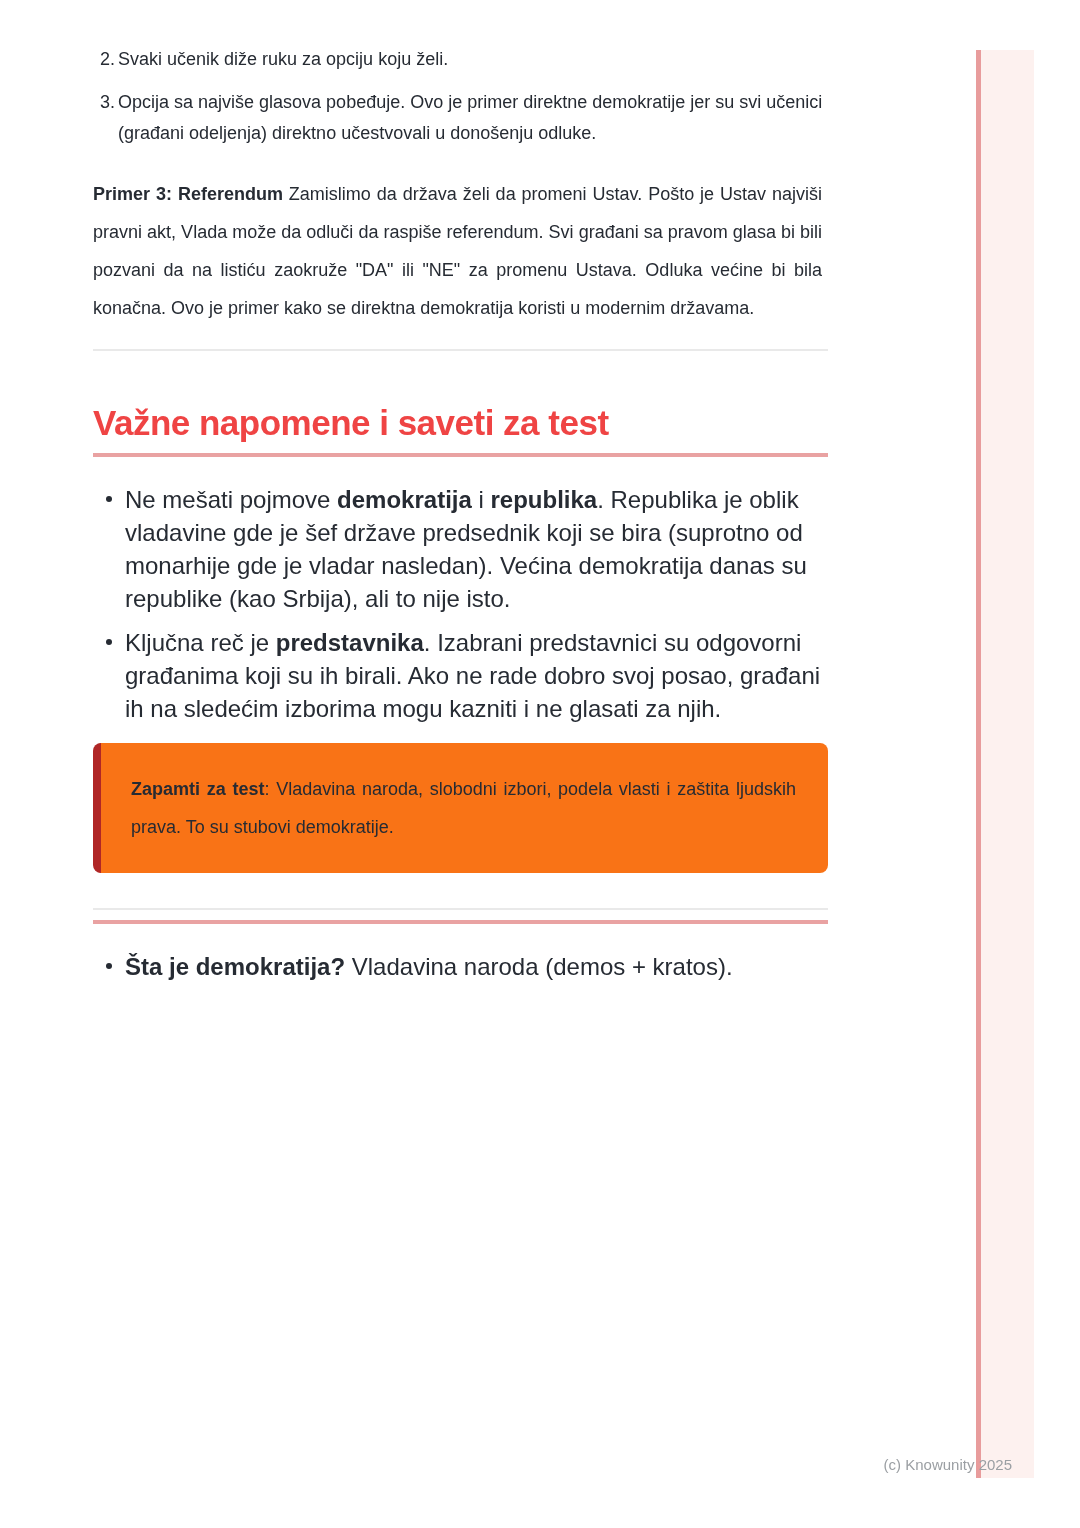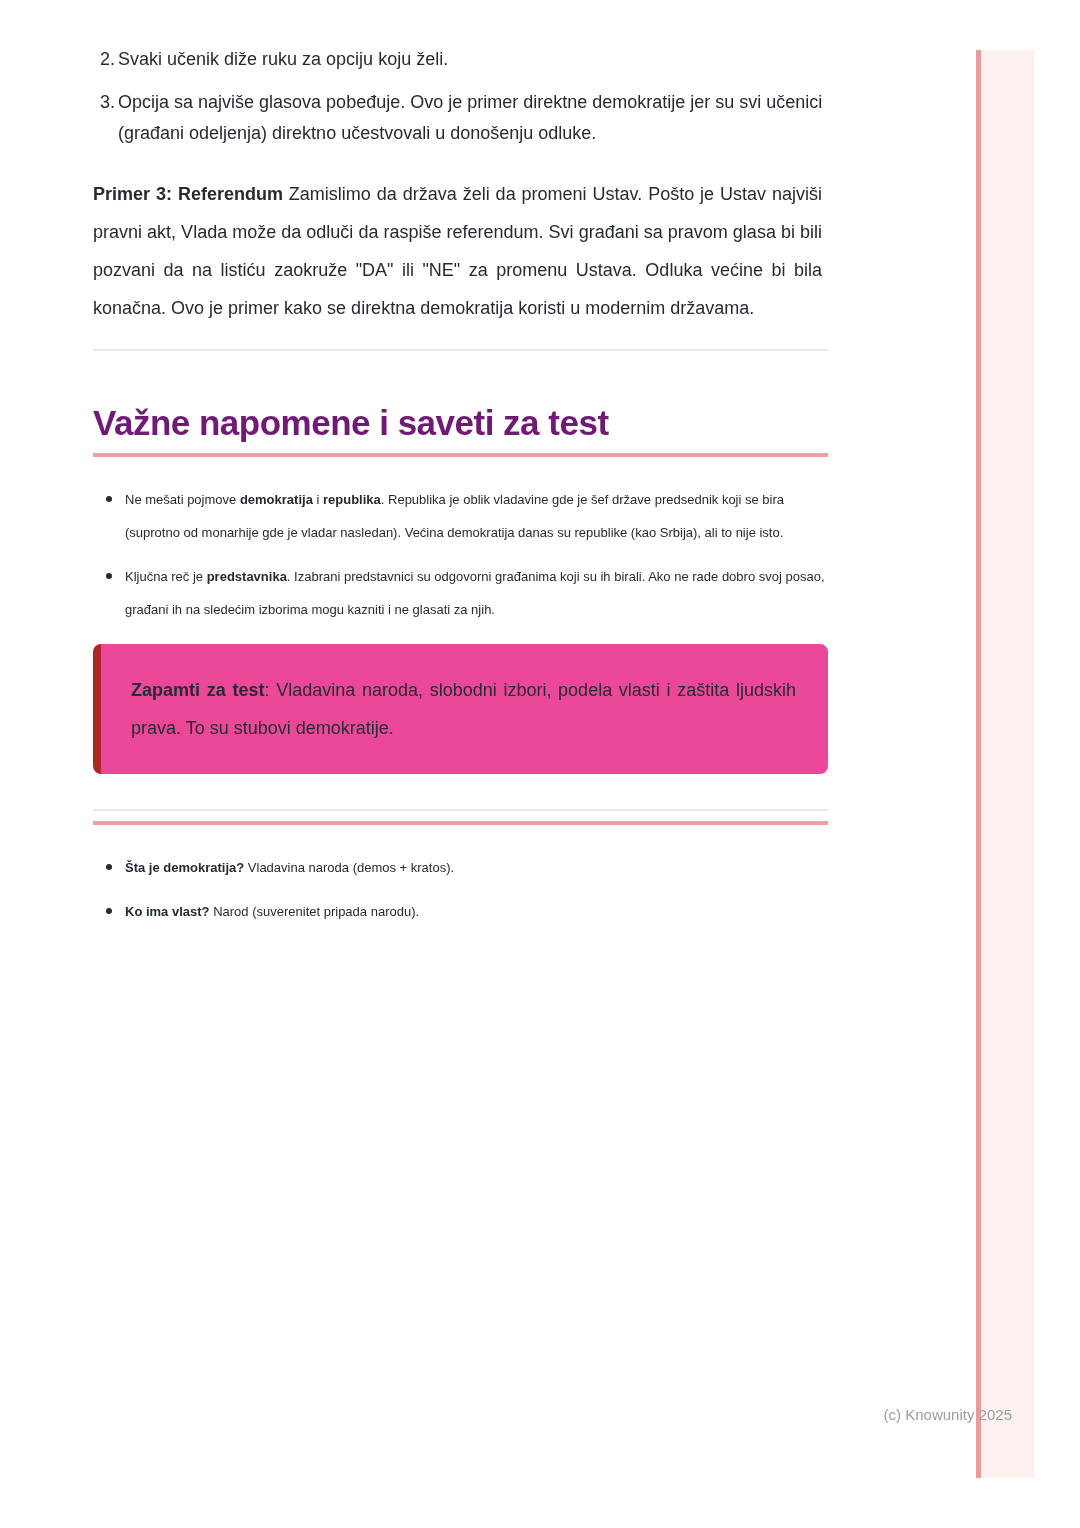--- a/index.html
+++ b/index.html
@@ -48,33 +48,33 @@
     border: none;
     border-top: 2px solid #e9e9e9;
     margin: 22px 0 0 0;
   }
   .heading {
     margin: 52px 0 0 0;
     font-size: 35px;
     line-height: 40px;
     font-weight: 700;
     letter-spacing: -0.5px;
-    color: #701a75;
+    color: #ef4444;
   }
   .heading-underline {
     height: 4px;
     background: #e9a2a2;
     margin-top: 10px;
   }
   
   .bullets { margin: 26px 0 0 0; padding: 0; list-style: none; }
   .bullets > li {
     position: relative;
     padding-left: 32px;
-    font-size: 13px;
+    font-size: 24px;
     line-height: 33px;
     margin-bottom: 11px;
   }
   .bullets > li::before {
     content: "";
     position: absolute;
     left: 13px;
     top: 13px;
     width: 6px;
     height: 6px;
@@ -95,36 +95,36 @@
     top: 13px;
     width: 5px;
     height: 5px;
     border-radius: 50%;
     background: transparent;
     border: 1.5px solid #262b33;
   }
   
   .callout {
     margin-top: 18px;
-    background: #ec4899;
+    background: #f97316;
     border-left: 8px solid #b02626;
     border-radius: 8px;
     padding: 27px 32px 27px 30px;
   }
   .callout-text {
     margin: 0;
     font-size: 18px;
     line-height: 38px;
     text-align: justify;
   }
   .divider2 { margin-top: 35px; }
   .bullets2 > li { line-height: 33px; margin-bottom: 11px; }
   .footer {
     position: absolute;
-    top: 1406px;
+    top: 1456px;
     right: 68px;
     font-size: 15px;
     color: #9b9fa3;
     z-index: 2;
   }
   strong { font-weight: 700; }
 </style>
 </head>
 <body>
 
@@ -158,18 +158,17 @@
   <div class="callout">
     <p class="callout-text"><strong>Zapamti za test</strong><span>: Vladavina naroda, slobodni izbori, podela vlasti i zaštita ljudskih prava. To su stubovi demokratije.</span></p>
   </div>
 
   <hr class="divider divider2">
 
   <div class="heading-underline"></div>
 
   <ul class="bullets bullets2">
     <li><strong>Šta je demokratija?</strong><span> Vladavina naroda (demos + kratos).</span></li>
-    <li><strong>Ko ima vlast?</strong><span> Narod (suverenitet pripada narodu).</span></li>
   </ul>
 
 </div>
 
 <div class="footer">(c) Knowunity 2025</div>
 
 </body></html>

